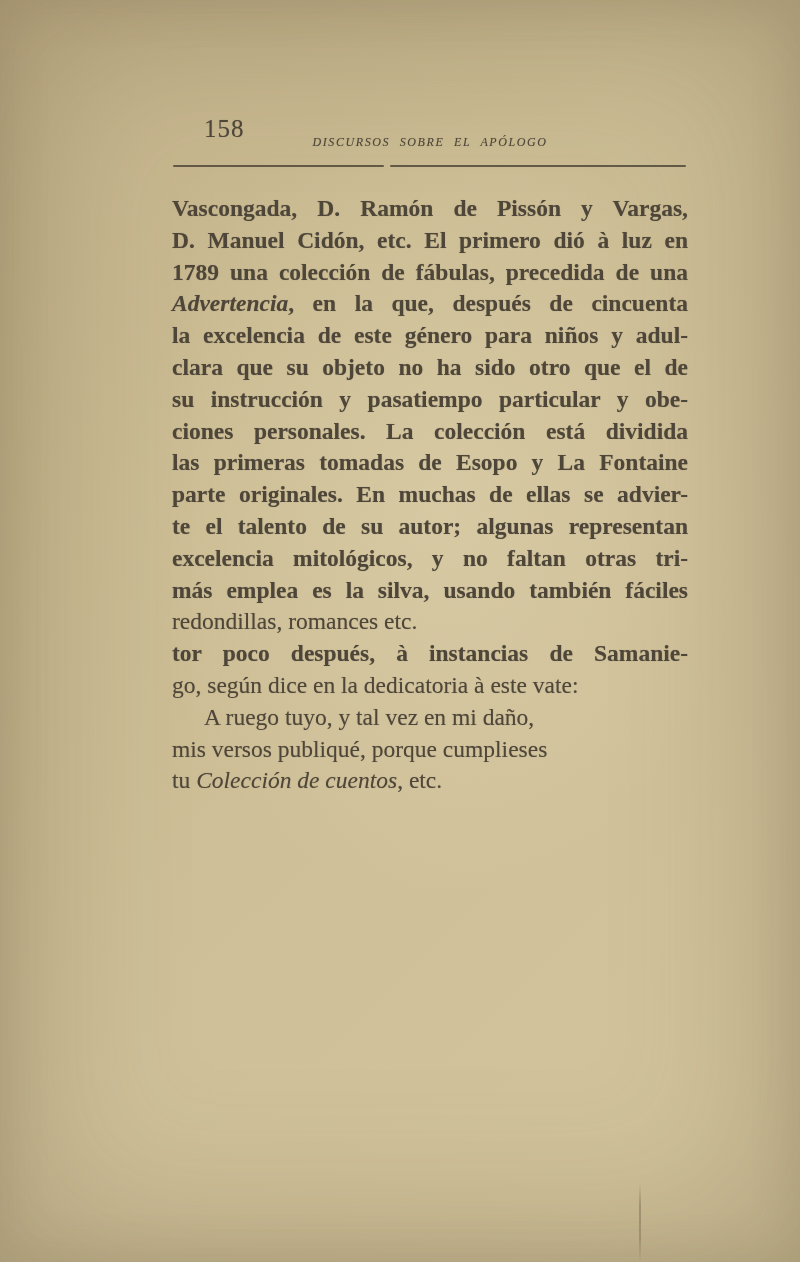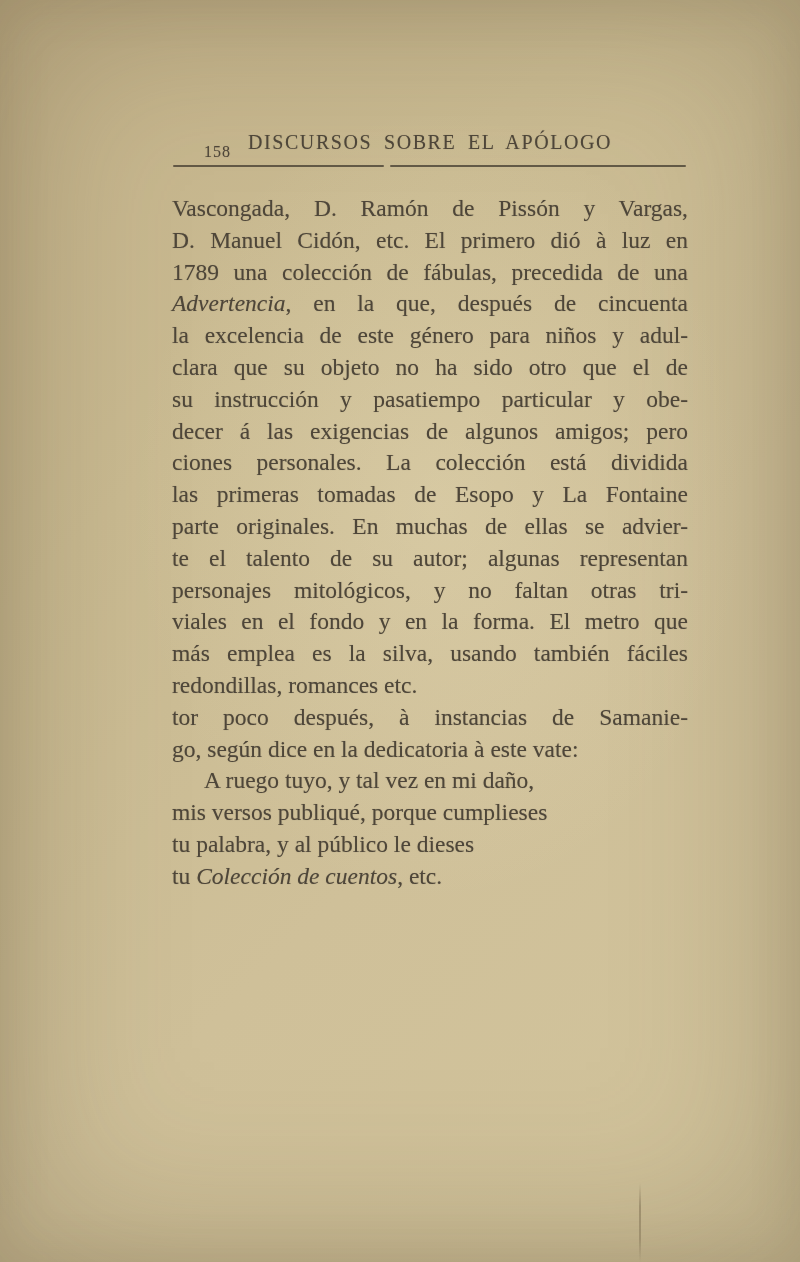--- a/index.html
+++ b/index.html
@@ -20,37 +20,38 @@
       inset 0 0 150px 35px rgba(94,78,50,0.26),
       inset 0 0 45px 8px rgba(94,78,50,0.12);
     font-family: "Liberation Serif", "DejaVu Serif", serif;
     color: #4e4639;
   }
 
   
   .pagenum {
     position: absolute;
     left: 204px;
-    top: 139px;
-    font-size: 16px;
+    top: 116px;
+    font-size: 25px;
     line-height: 25px;
     letter-spacing: 1px;
     text-shadow: 0 0 1px rgba(78,70,57,0.35);
   }
   .running-title {
     position: absolute;
     left: 172px;
     width: 516px;
     top: 133px;
     text-align: center;
-    font-size: 20px;
+    font-size: 12px;
     line-height: 18px;
     letter-spacing: 1.6px;
     word-spacing: 5px;
     text-shadow: 0 0 1px rgba(78,70,57,0.35);
+    font-style: italic;
   }
   .rule {
     position: absolute;
     left: 173px;
     top: 165px;
     width: 513px;
     height: 2px;
     display: flex;
   }
   .rule .seg-l {
@@ -74,20 +75,21 @@
     top: 193px;
     width: 516px;
     font-size: 23.5px;
     line-height: 31.8px;
     text-shadow: 0 0 1px rgba(78,70,57,0.38);
   }
   .ln { white-space: normal; }
   .j {
     text-align: justify;
     text-align-last: justify;
+    font-weight: bold;
   }
   .ind { text-indent: 32px; }
   .ln i { font-style: italic; }
 
   
   .crease {
     position: absolute;
     left: 639px;
     top: 1183px;
     width: 2px;
@@ -116,34 +118,31 @@
 
   <div class="text-block">
 
     <div class="ln j">Vascongada, D. Ramón de Pissón y Vargas,</div>
     <div class="ln j">D. Manuel Cidón, etc. El primero dió à luz en</div>
     <div class="ln j">1789 una colección de fábulas, precedida de una</div>
     <div class="ln j"><i>Advertencia</i><span>, en la que, después de cincuenta</span></div>
     <div class="ln j">la excelencia de este género para niños y adul-</div>
     <div class="ln j">clara que su objeto no ha sido otro que el de</div>
     <div class="ln j">su instrucción y pasatiempo particular y obe-</div>
-    <div class="ln j">decer á las exigencias de algunos amigos; pero</div>
     <div class="ln j">ciones personales. La colección está dividida</div>
     <div class="ln j">las primeras tomadas de Esopo y La Fontaine</div>
     <div class="ln j">parte originales. En muchas de ellas se advier-</div>
     <div class="ln j">te el talento de su autor; algunas representan</div>
-    <div class="ln j">personajes mitológicos, y no faltan otras tri-</div>
-    <div class="ln j">viales en el fondo y en la forma. El metro que</div>
+    <div class="ln j">excelencia mitológicos, y no faltan otras tri-</div>
     <div class="ln j">más emplea es la silva, usando también fáciles</div>
     <div class="ln">redondillas, romances etc.</div>
 
     <div class="ln j">tor poco después, à instancias de Samanie-</div>
     <div class="ln">go, según dice en la dedicatoria à este vate:</div>
 
     <div class="ln ind">A ruego tuyo, y tal vez en mi daño,</div>
     <div class="ln">mis versos publiqué, porque cumplieses</div>
-    <div class="ln">tu palabra, y al público le dieses</div>
     <div class="ln"><span>tu </span><i>Colección de cuentos</i><span>, etc.</span></div>
   </div>
 
   <div class="crease"></div>
 
 </div>
 
 </body></html>

